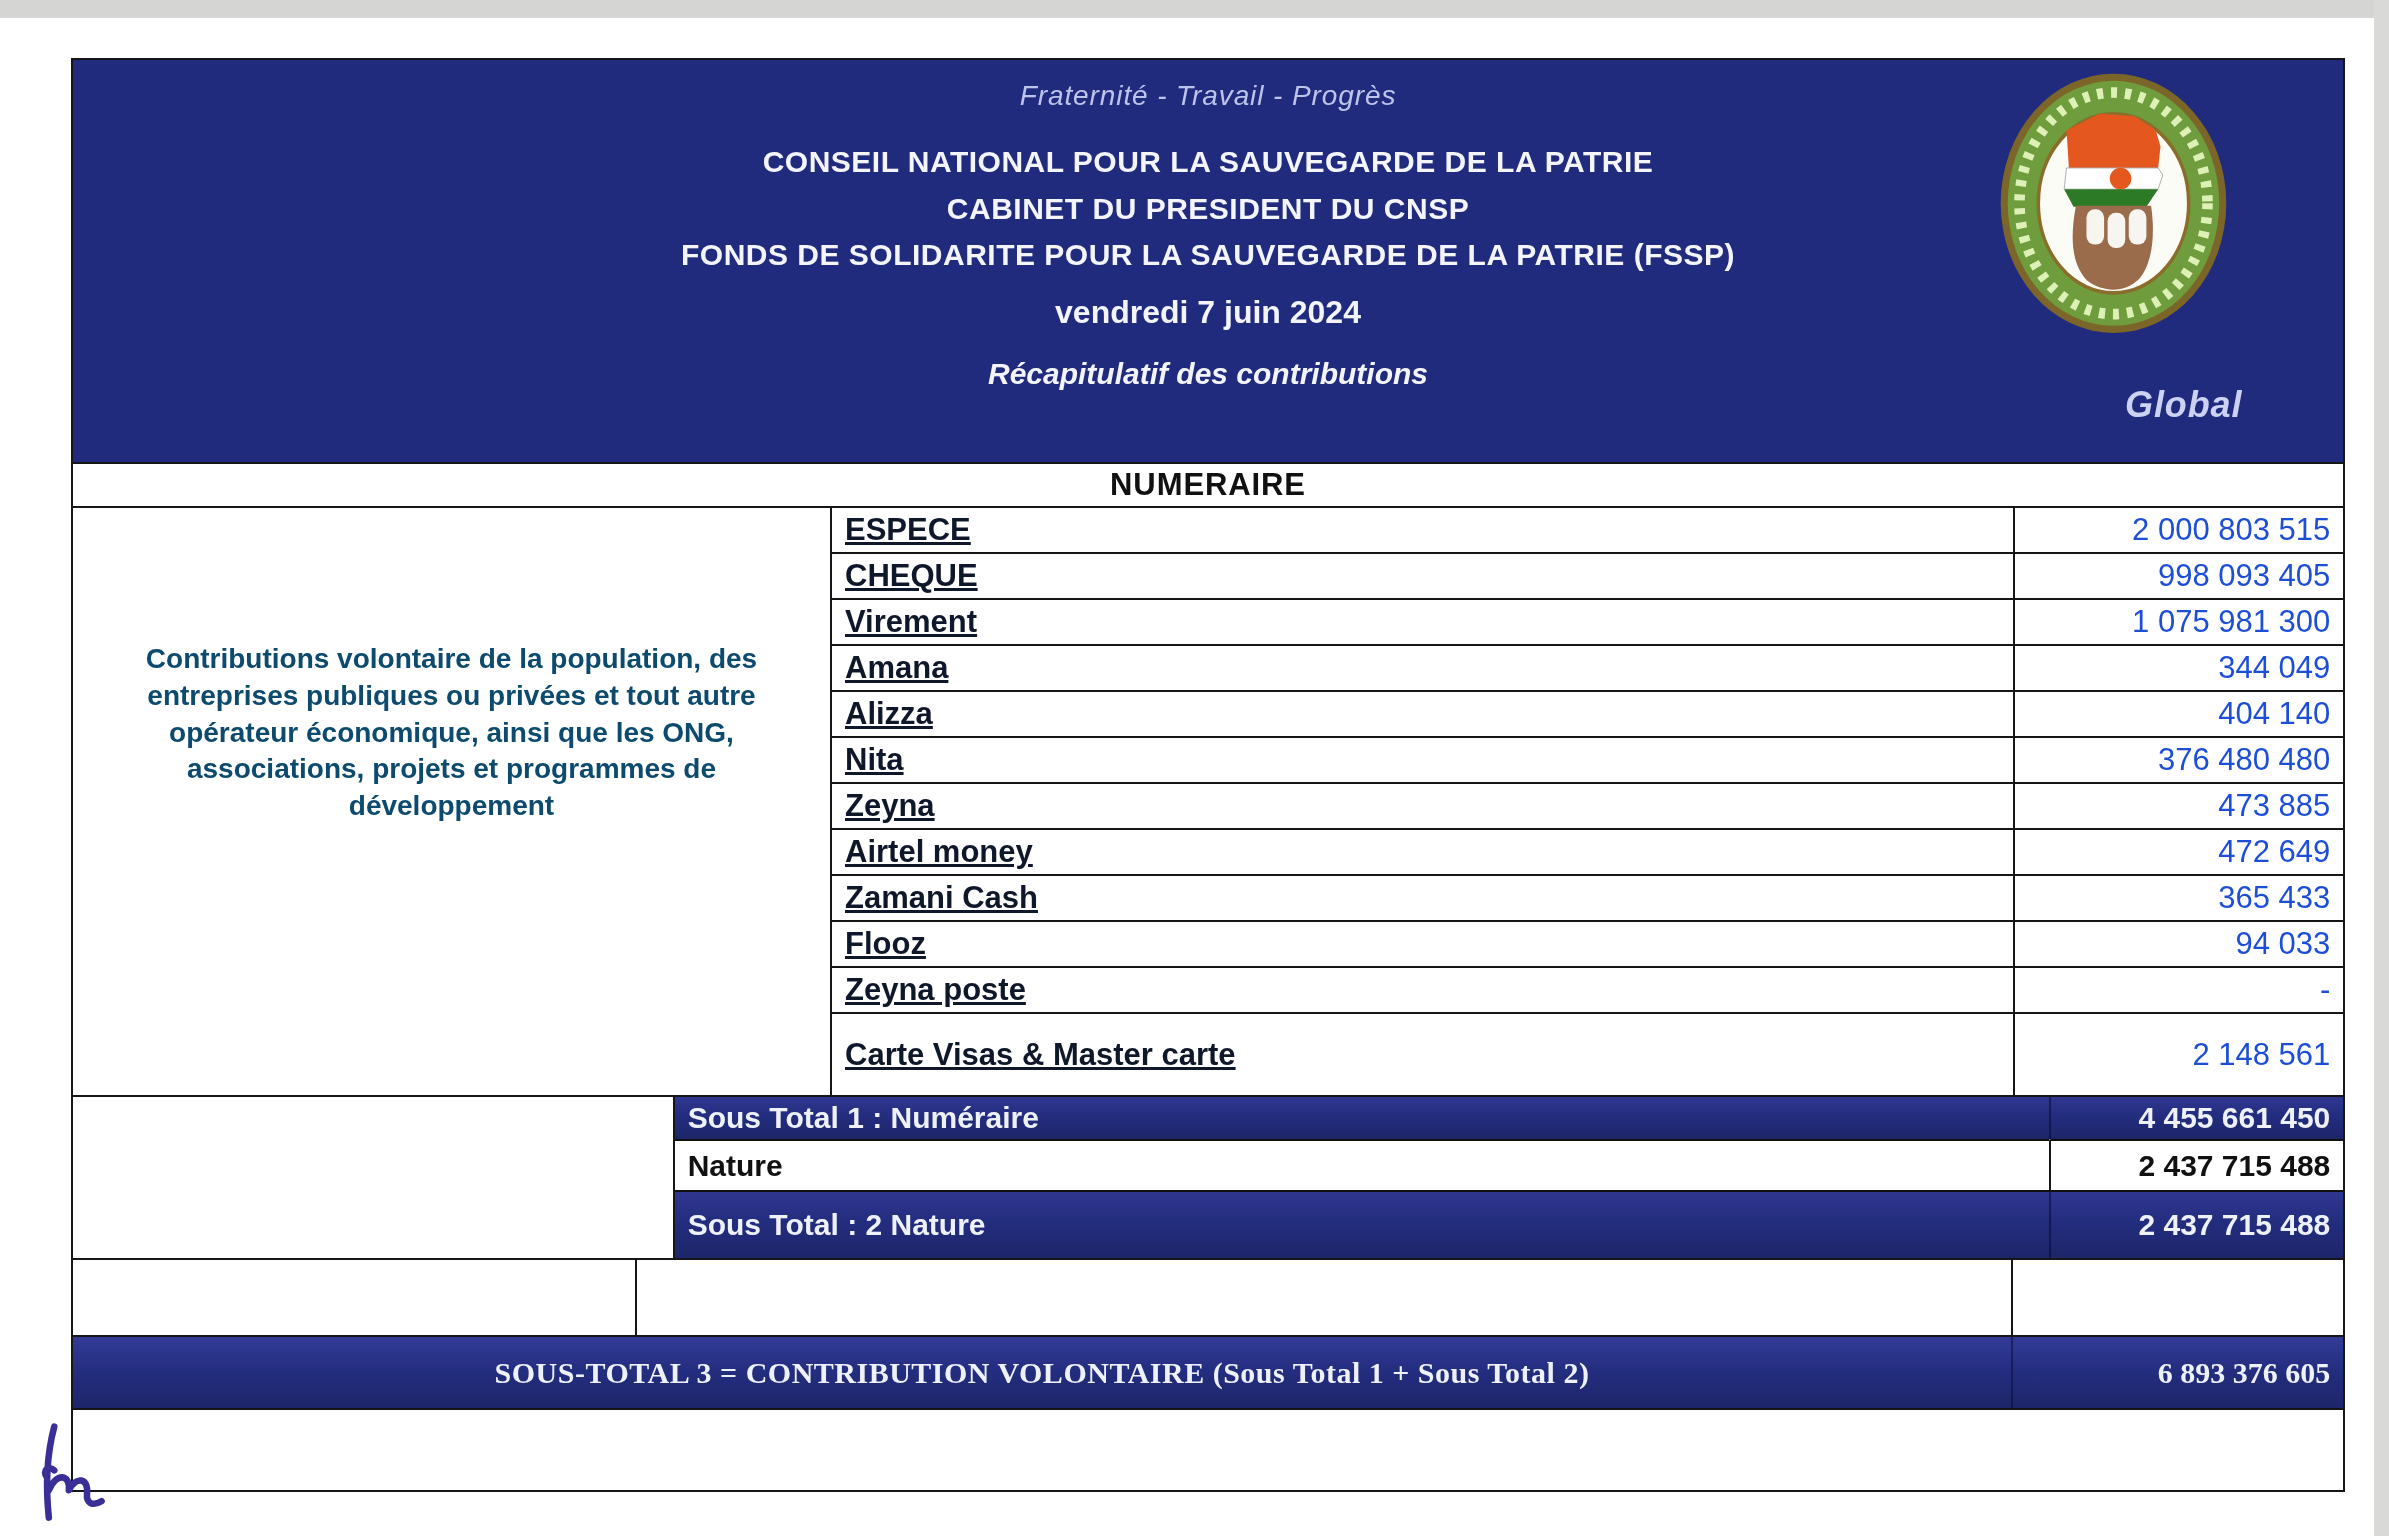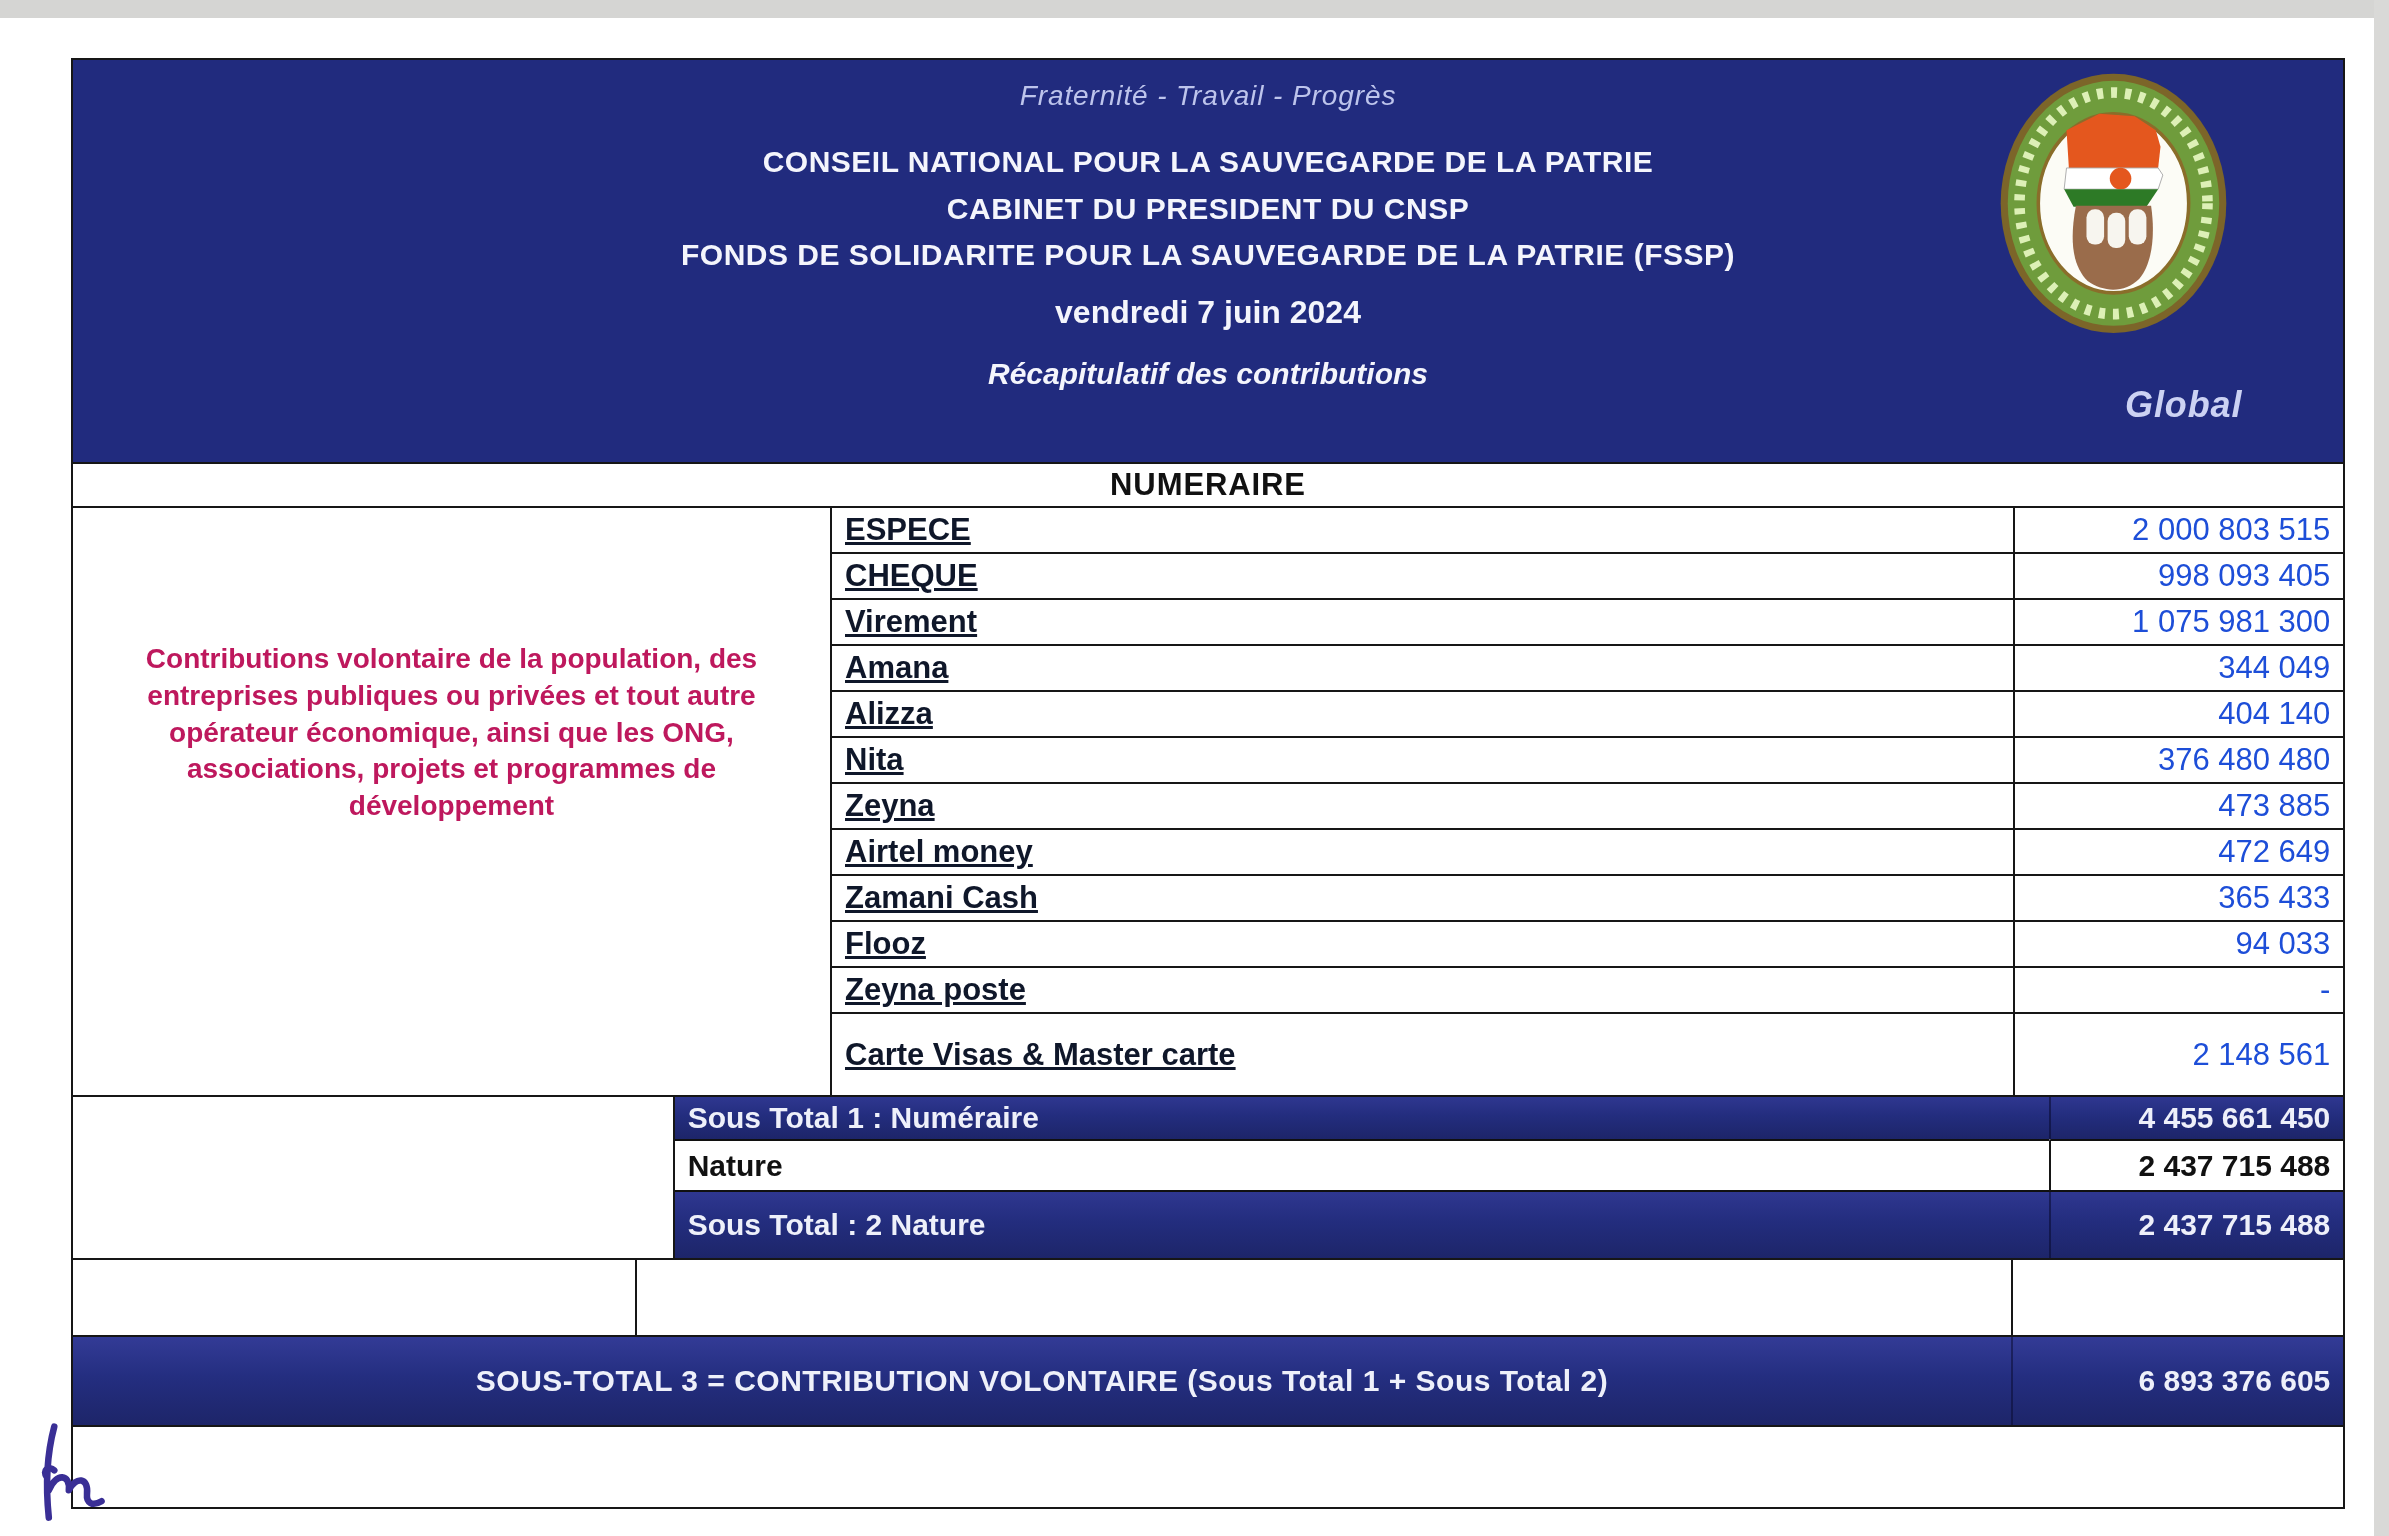--- a/index.html
+++ b/index.html
@@ -52,21 +52,21 @@
   .datagrid {
     display:grid;
     grid-template-columns:759px 1181px 1fr;
     grid-template-rows:repeat(11, 46px) 81px;
   }
   .desc {
     grid-column:1; grid-row:1 / 13;
     border-right:2.7px solid #161616;
     display:flex; align-items:center; justify-content:center;
     text-align:center;
-    font-size:28px; font-weight:bold; color:#be185d;
+    font-size:28px; font-weight:bold; color:#0c4a6e;
     line-height:1.32;
     padding:0 24px 137px 24px;
   }
   .lab {
     grid-column:2;
     border-bottom:2.7px solid #161616;
     display:flex; align-items:center;
     padding-left:13px;
     font-size:31px; font-weight:bold; color:#0f172a;text-decoration:underline;
   }
@@ -101,25 +101,25 @@
   .st2l { grid-column:2; grid-row:3; }
   .st2v { grid-column:3; grid-row:3; border-left:2.7px solid rgba(8,10,45,.55); }
 
   
   .gaprow { display:grid; grid-template-columns:564px 1374px 1fr; height:75px; }
   .gap1 { border-right:2.7px solid #161616; }
   .gap3 { border-left:2.7px solid #161616; }
 
   
   .total3 {
-    height:92px;
+    height:75px;
     border-top:2.7px solid #161616;
     border-bottom:2.7px solid #161616;
     background:linear-gradient(180deg,#333b96 0%, #242e80 45%, #1d2569 100%);
-    display:flex; color:#eef0fa;
+    display:flex; color:#eef0fa;font-family:Liberation Serif, serif;
   }
   .t3label {
     width:1938px;
     display:flex; align-items:center; justify-content:center;
     font-size:30px; font-weight:bold; letter-spacing:0.5px;
   }
   .t3value {
     flex:1;
     border-left:2.7px solid rgba(8,10,45,.5);
     display:flex; align-items:center; justify-content:flex-end;

